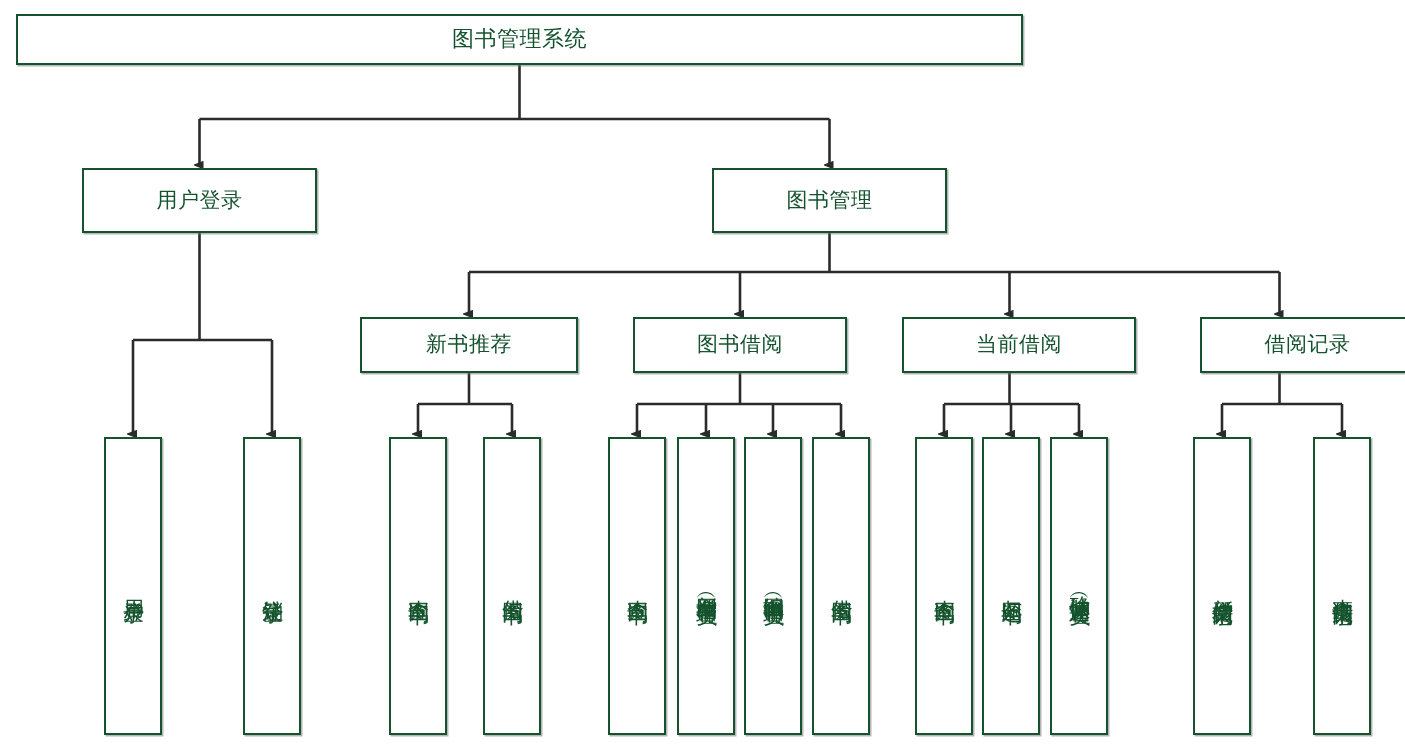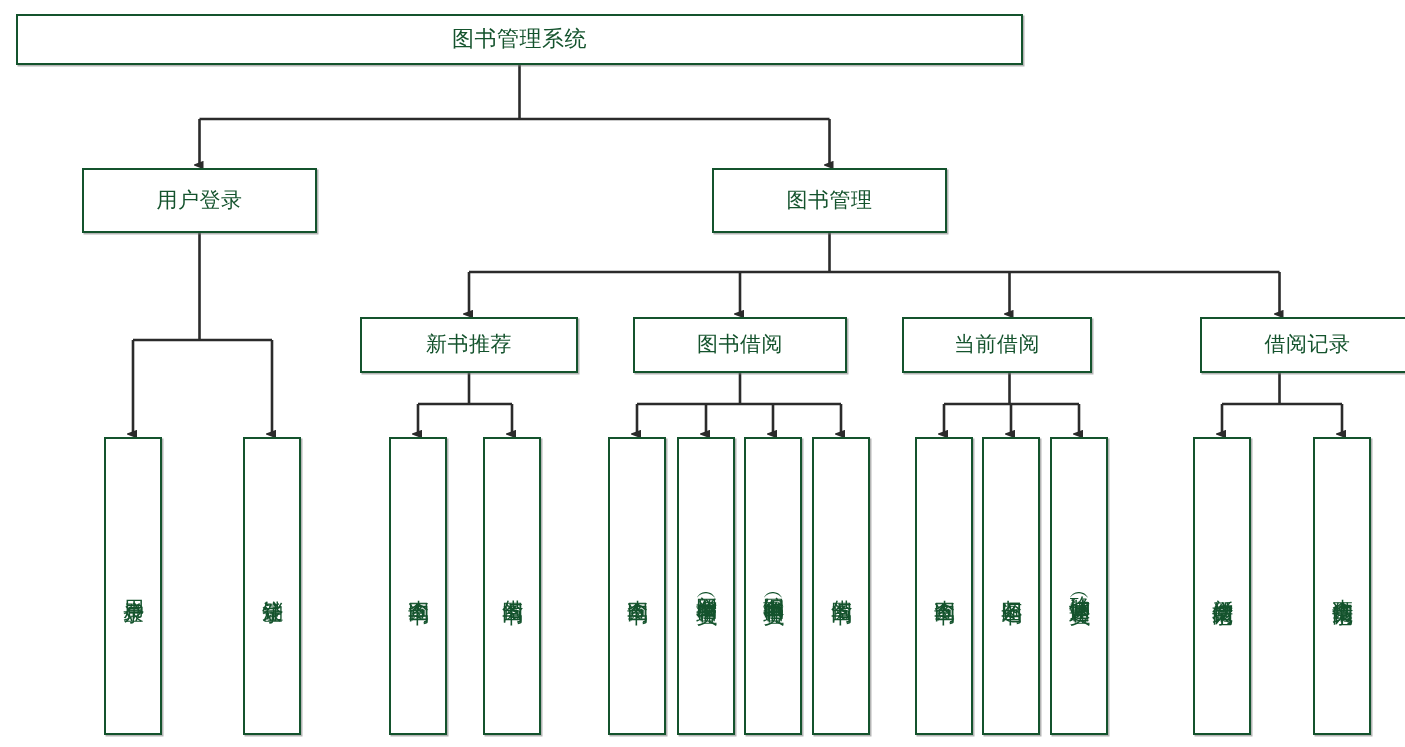--- a/index.html
+++ b/index.html
@@ -122,21 +122,21 @@
       </div>
       <div class="node h" style="left: 712px; top: 168px; width: 235px; height: 65px;">
         <span>图书管理</span>
       </div>
       <div class="node h" style="left: 360px; top: 317px; width: 218px; height: 56px; text-align: right;">
         <span>新书推荐</span>
       </div>
       <div class="node h" style="left: 633px; top: 317px; width: 214px; height: 56px;">
         <span>图书借阅</span>
       </div>
-      <div class="node h" style="left: 902px; top: 317px; width: 190px; height: 56px;">
+      <div class="node h" style="left: 902px; top: 317px; width: 234px; height: 56px;">
         <span>当前借阅</span>
       </div>
       <div class="node h" style="left: 1172px; top: 317px; width: 215px; height: 56px; margin-left: 28px;">
         <span>借阅记录</span>
       </div>
       <div class="node leaf" style="left: 104px; top: 437px; width: 58px; height: 298px;">
         <span>用户登录</span>
       </div>
       <div class="node leaf" style="left: 243px; top: 437px; width: 58px; height: 298px;">
         <span>注销登录</span>

